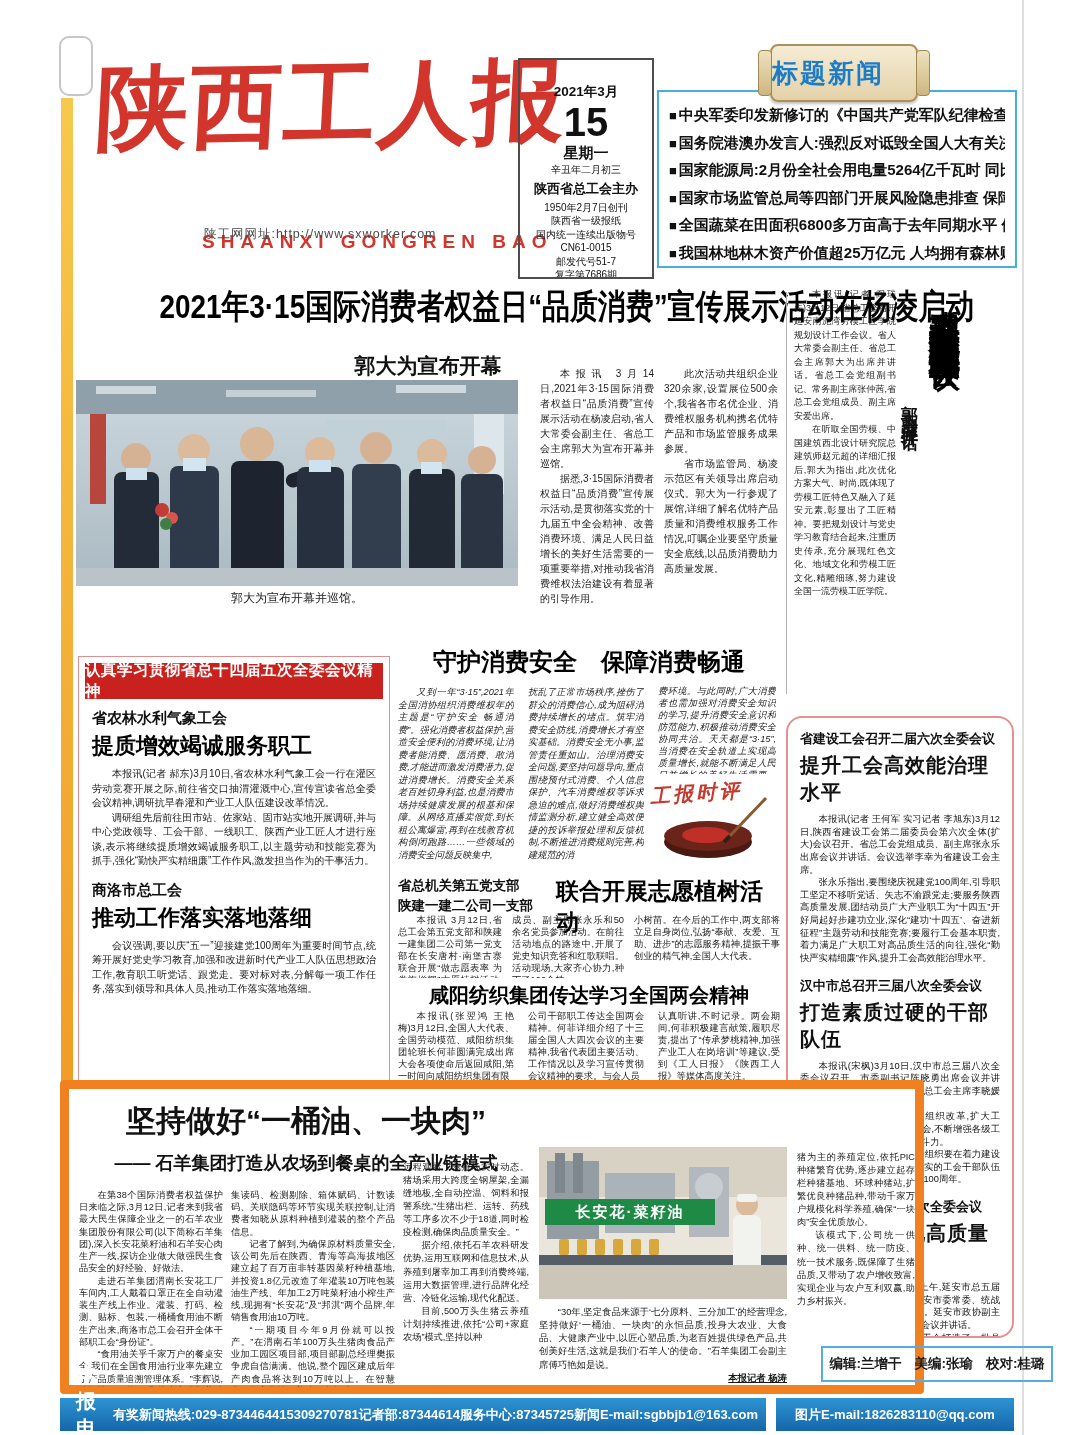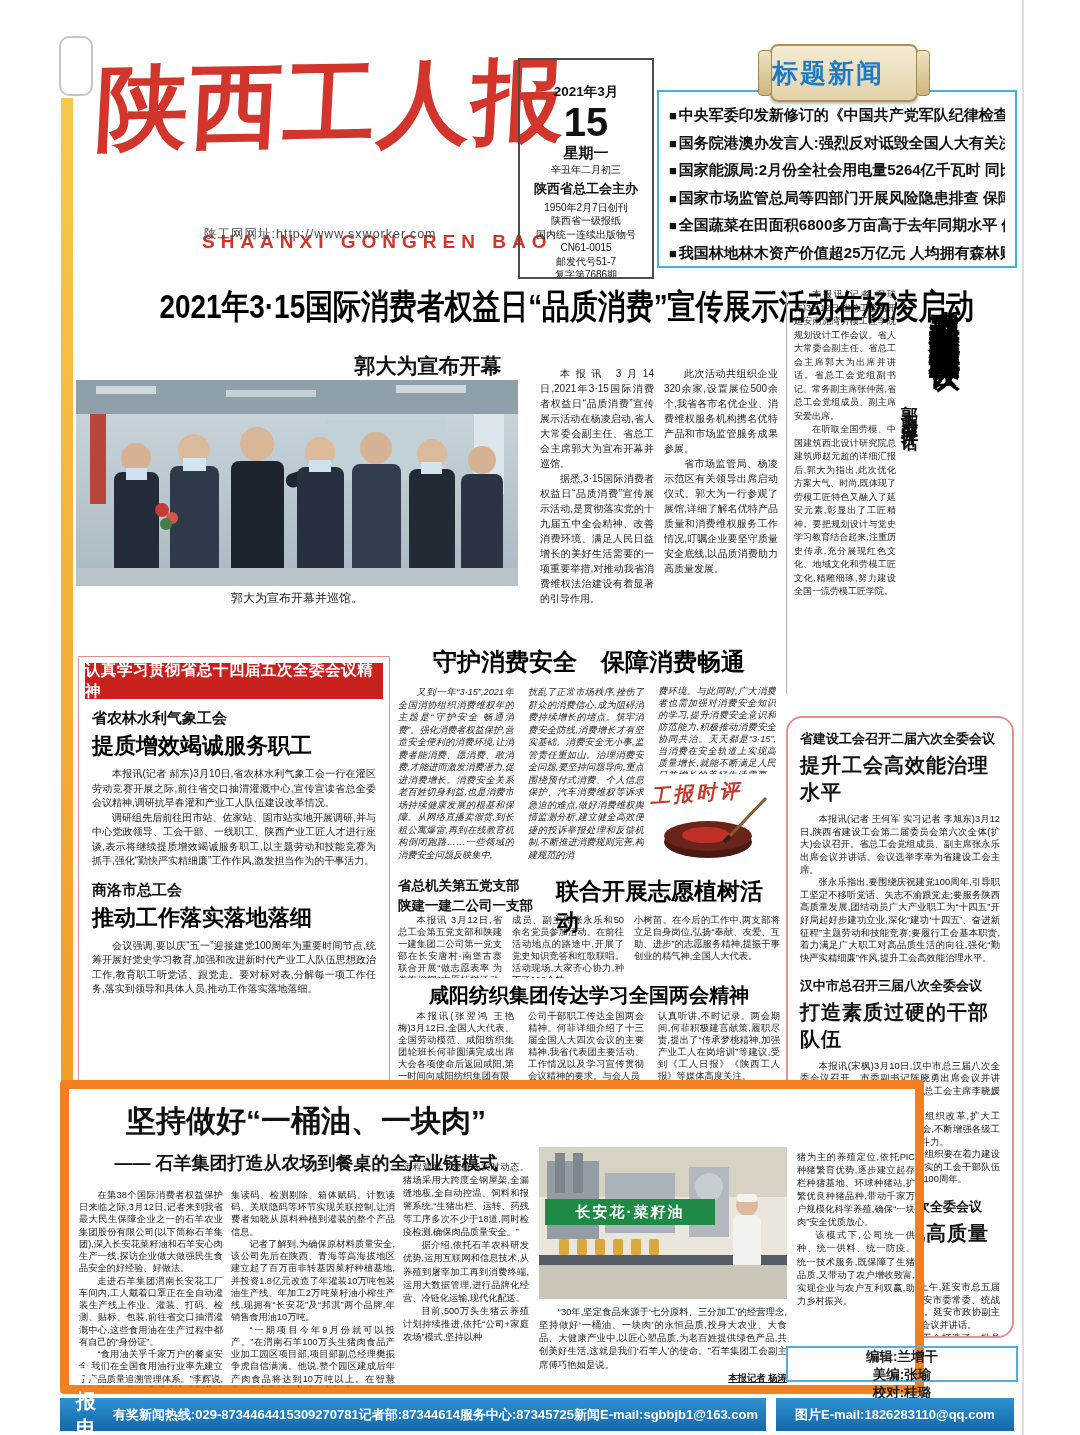--- a/index.html
+++ b/index.html
@@ -285,21 +285,21 @@
         <rect x="194" y="68" width="28" height="60" rx="6" fill="#f2f2ee"></rect>
         <rect x="198" y="47" width="20" height="8" rx="3" fill="#f2f2ee"></rect>
         <rect x="0" y="118" width="248" height="34" fill="#ccc6b8"></rect>
       </svg>
       <div style="position:absolute;left:6px;top:52px;width:170px;height:26px;background:#1f8a46;color:#fff;
                   font-size:15px;font-weight:bold;display:flex;align-items:center;justify-content:center;letter-spacing:2px;">长安花·菜籽油</div>
     </div>
 
     <div class="abs t" style="left:10px;top:100px;width:144px;height:198px;font-size:9.2px;line-height:1.33;">
       <p>在第38个国际消费者权益保护日来临之际,3月12日,记者来到我省最大民生保障企业之一的石羊农业集团股份有限公司(以下简称石羊集团),深入长安花菜籽油和石羊安心肉生产一线,探访企业做大做强民生食品安全的好经验、好做法。</p>
-      <p>走进石羊集团渭南长安花工厂车间内,工人戴着口罩正在全自动灌装生产线上作业。灌装、打码、检测、贴标、包装,前往省交口抽渭灌溉中心,这些食用油在生产过程中都有自己的“身份证”。</p>
+      <p>走进石羊集团渭南长安花工厂车间内,工人戴着口罩正在全自动灌装生产线上作业。灌装、打码、检测、贴标、包装,一桶桶食用油不断生产出来,商洛市总工会召开全体干部职工会“身份证”。</p>
       <p>“食用油关乎千家万户的餐桌安全,我们在全国食用油行业率先建立了产品质量追溯管理体系。”李辉说,公司推行一物一码,从生产线瓶盖赋码、采</p>
     </div>
     <div class="abs t" style="left:162px;top:100px;width:164px;height:198px;font-size:9.2px;line-height:1.33;">
       <p style="text-indent:0;">集读码、检测剔除、箱体赋码、计数读码、关联隐码等环节实现关联控制,让消费者知晓从原料种植到灌装的整个产品信息。</p>
       <p>记者了解到,为确保原材料质量安全,该公司先后在陕西、青海等高海拔地区建立起了百万亩非转基因菜籽种植基地,并投资1.8亿元改造了年灌装10万吨包装油生产线、年加工2万吨菜籽油小榨生产线,现拥有“长安花”及“邦淇”两个品牌,年销售食用油10万吨。</p>
       <p>“一期项目今年9月份就可以投产。”在渭南石羊100万头生猪肉食品产业加工园区项目部,项目部副总经理樊振争虎自信满满。他说,整个园区建成后年产肉食品将达到10万吨以上。在智慧化、数字化的云养殖平台,记者</p>
     </div>
     <div class="abs t" style="left:334px;top:72px;width:126px;height:226px;font-size:9.2px;line-height:1.42;">
       <p style="text-indent:0;">远程观看了养殖场实时动态。猪场采用大跨度全钢屋架,全漏缝地板,全自动控温、饲料和报警系统,“生猪出栏、运转、药残等工序多次不少于18道,同时检疫检测,确保肉品质量安全。”</p>
       <p>据介绍,依托石羊农科研发优势,运用互联网和信息技术,从养殖到屠宰加工再到消费终端,运用大数据管理,进行品牌化经营、冷链化运输,现代化配送。</p>
@@ -308,21 +308,21 @@
     <div class="abs t" style="left:728px;top:62px;width:118px;height:236px;font-size:9.2px;line-height:1.42;">
       <p style="text-indent:0;">猪为主的养殖定位,依托PIC种猪繁育优势,逐步建立起存栏种猪基地、环球种猪站,扩繁优良种猪品种,带动千家万户规模化科学养殖,确保“一块肉”安全优质放心。</p>
       <p>该模式下,公司统一供种、统一供料、统一防疫、统一技术服务,既保障了生猪品质,又带动了农户增收致富,实现企业与农户互利双赢,助力乡村振兴。</p>
     </div>
     <div class="abs t" style="left:470px;top:216px;width:248px;height:82px;font-size:9.4px;line-height:1.4;">
       <p>“30年,坚定食品来源于‘七分原料、三分加工’的经营理念,坚持做好‘一桶油、一块肉’的永恒品质,投身大农业、大食品、大健康产业中,以匠心塑品质,为老百姓提供绿色产品,共创美好生活,这就是我们‘石羊人’的使命。”石羊集团工会副主席傅巧艳如是说。</p>
       <p style="text-align:right;text-indent:0;font-weight:bold;text-decoration:underline;">本报记者 杨涛</p>
     </div>
   </div>
 
-  <div class="abs" id="editors-box" style="left:786px;top:1346px;width:228px;height:32px;flex-direction:column;">
+  <div class="abs" id="editors-box" style="left:821px;top:1346px;width:228px;height:32px;">
     <span>编辑:兰增干</span>
     <span>美编:张瑜</span>
     <span>校对:桂璐</span>
   </div>
 
   <div class="abs footer-bar" style="left:60px;top:1398px;width:706px;height:33px;padding:0 16px;box-sizing:border-box;justify-content:space-between;">
     <span id="footer-label">本报电话</span>
     <span class="fi">有奖新闻热线:029-87344644</span>
     <span class="fi">15309270781</span>
     <span class="fi">记者部:87344614</span>

